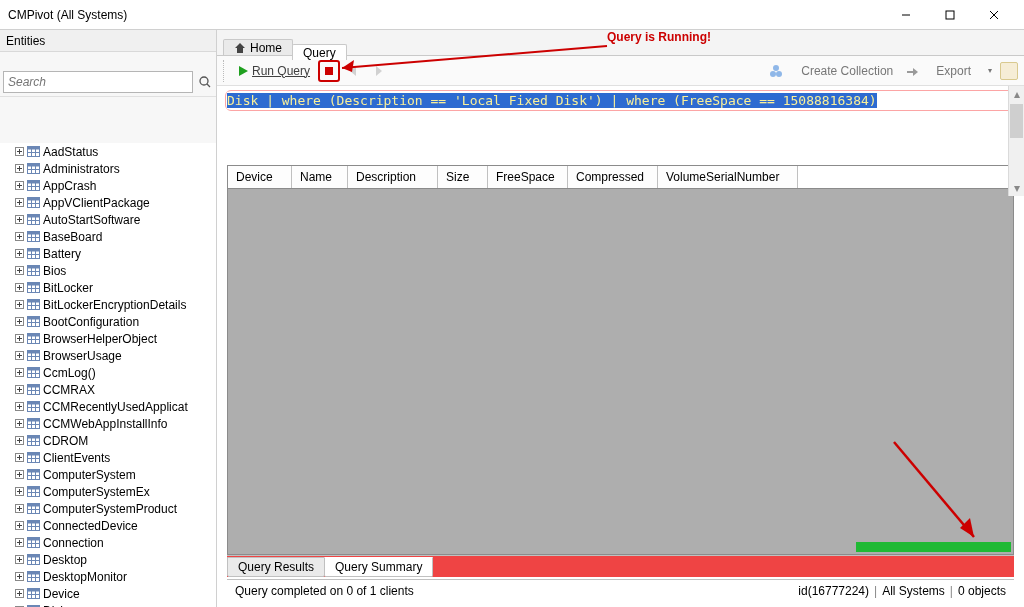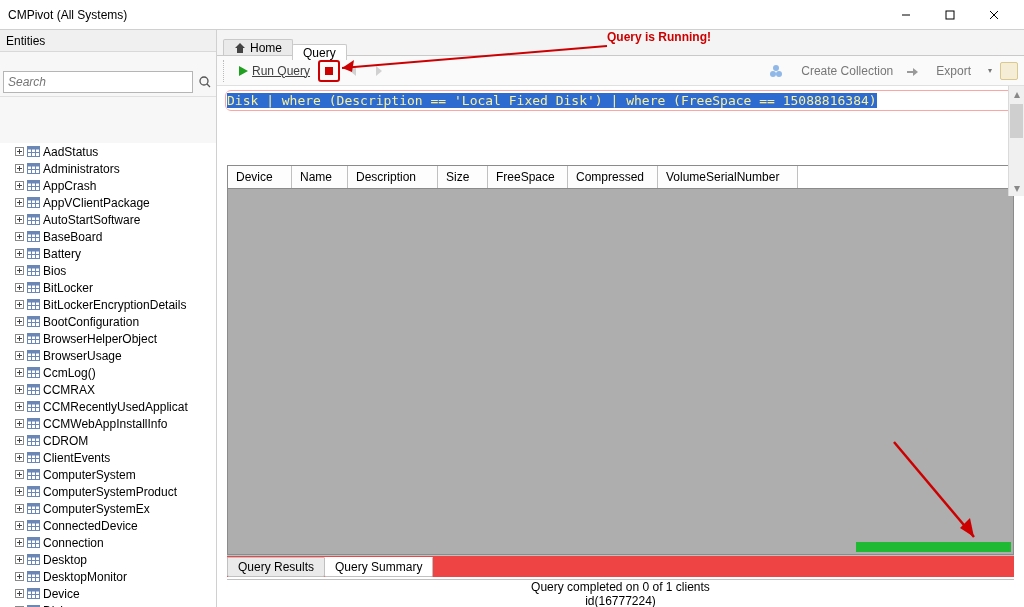--- a/index.html
+++ b/index.html
@@ -54,21 +54,21 @@
 
   .grid-area { flex:1; margin:0 10px; border:1px solid #8b8b8b; background:#aeaeae; display:flex; flex-direction:column; overflow:hidden; }
   .grid-head { display:flex; background:#fff; border-bottom:1px solid #8b8b8b;}
   .gh { border-right:1px solid #c0c0c0; padding:4px 8px; font-size:12px; background:#fdfdfd; }
   .grid-body { flex:1; background:#aeaeae; position:relative; }
 
   .bottom-tabs { height:22px; margin:0 10px; display:flex; align-items:flex-end; background:#ef4444; border-top:1px solid #c0c0c0; }
   .btab { height:20px; padding:0 10px; display:flex; align-items:center; border:1px solid #c0c0c0; background:#eaeaea; font-size:12px; border-radius:0 0 2px 2px; margin-top:-1px; margin-right:-1px;}
   .btab.active { background:#fff; border-top-color:#fff; }
 
-  .status { height:22px; border-top:1px solid #c0c0c0; display:flex; align-items:center; padding:0 8px; font-size:12px; margin:2px 10px 6px 10px; background:#fff;flex-direction:column; }
+  .status { height:22px; border-top:1px solid #c0c0c0; display:flex; align-items:center; padding:0 8px; font-size:12px; margin:2px 10px 6px 10px; background:#fff; }
   .status-left { flex:1; }
   .status-sep { margin:0 5px; color:#888; }
 
   
   .anno-text { position:absolute; color:#cc0000; font-weight:bold; font-size:12px; font-family:"Segoe UI", Arial; }
   .anno-arrow { position:absolute; }
   .progress { position:absolute; height:10px; background:#1fb934; }
   
   
   .tree::-webkit-scrollbar { width:16px; }
@@ -509,40 +509,40 @@
           </span>
           <span class="tbl-icon">
             <svg width="13" height="11" viewBox="0 0 13 11">
               <rect x="0.5" y="0.5" width="12" height="10" fill="#fff" stroke="#6b87b5"></rect>
               <rect x="0.5" y="0.5" width="12" height="3" fill="#6b87b5"></rect>
               <line x1="4.5" y1="0.5" x2="4.5" y2="10.5" stroke="#6b87b5"></line>
               <line x1="8.5" y1="0.5" x2="8.5" y2="10.5" stroke="#6b87b5"></line>
               <line x1="0.5" y1="6.5" x2="12.5" y2="6.5" stroke="#6b87b5"></line>
             </svg>
           </span>
+          <span class="tree-label">ComputerSystemEx</span>
+        </div>
+        <div class="tree-row">
+          <span class="exp-icon">
+            <svg width="9" height="9" viewBox="0 0 9 9">
+              <rect x="0.5" y="0.5" width="8" height="8" fill="#fff" stroke="#888"></rect>
+              <line x1="2" y1="4.5" x2="7" y2="4.5" stroke="#444"></line>
+              <line x1="4.5" y1="2" x2="4.5" y2="7" stroke="#444"></line>
+            </svg>
+          </span>
+          <span class="tbl-icon">
+            <svg width="13" height="11" viewBox="0 0 13 11">
+              <rect x="0.5" y="0.5" width="12" height="10" fill="#fff" stroke="#6b87b5"></rect>
+              <rect x="0.5" y="0.5" width="12" height="3" fill="#6b87b5"></rect>
+              <line x1="4.5" y1="0.5" x2="4.5" y2="10.5" stroke="#6b87b5"></line>
+              <line x1="8.5" y1="0.5" x2="8.5" y2="10.5" stroke="#6b87b5"></line>
+              <line x1="0.5" y1="6.5" x2="12.5" y2="6.5" stroke="#6b87b5"></line>
+            </svg>
+          </span>
           <span class="tree-label">ComputerSystemProduct</span>
-        </div>
-        <div class="tree-row">
-          <span class="exp-icon">
-            <svg width="9" height="9" viewBox="0 0 9 9">
-              <rect x="0.5" y="0.5" width="8" height="8" fill="#fff" stroke="#888"></rect>
-              <line x1="2" y1="4.5" x2="7" y2="4.5" stroke="#444"></line>
-              <line x1="4.5" y1="2" x2="4.5" y2="7" stroke="#444"></line>
-            </svg>
-          </span>
-          <span class="tbl-icon">
-            <svg width="13" height="11" viewBox="0 0 13 11">
-              <rect x="0.5" y="0.5" width="12" height="10" fill="#fff" stroke="#6b87b5"></rect>
-              <rect x="0.5" y="0.5" width="12" height="3" fill="#6b87b5"></rect>
-              <line x1="4.5" y1="0.5" x2="4.5" y2="10.5" stroke="#6b87b5"></line>
-              <line x1="8.5" y1="0.5" x2="8.5" y2="10.5" stroke="#6b87b5"></line>
-              <line x1="0.5" y1="6.5" x2="12.5" y2="6.5" stroke="#6b87b5"></line>
-            </svg>
-          </span>
-          <span class="tree-label">ComputerSystemEx</span>
         </div>
         <div class="tree-row">
           <span class="exp-icon">
             <svg width="9" height="9" viewBox="0 0 9 9">
               <rect x="0.5" y="0.5" width="8" height="8" fill="#fff" stroke="#888"></rect>
               <line x1="2" y1="4.5" x2="7" y2="4.5" stroke="#444"></line>
               <line x1="4.5" y1="2" x2="4.5" y2="7" stroke="#444"></line>
             </svg>
           </span>
           <span class="tbl-icon">

